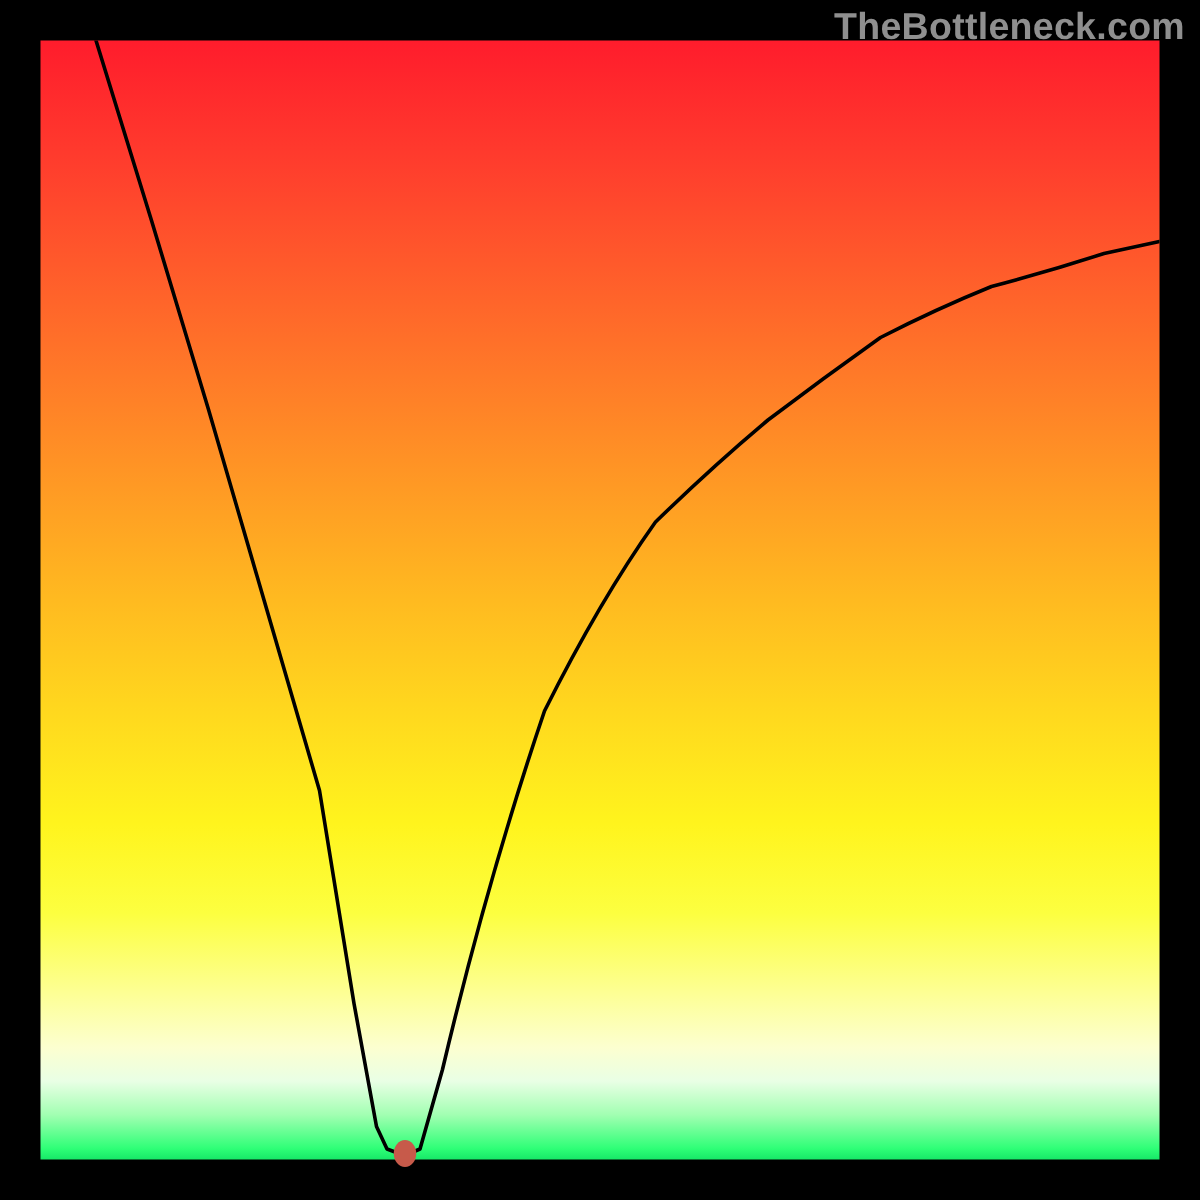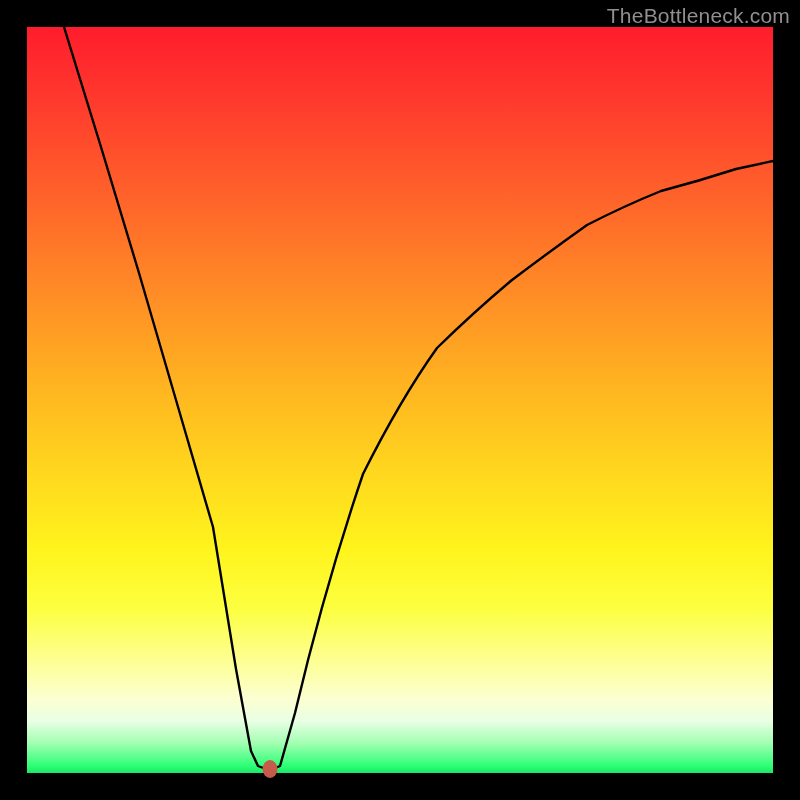--- a/index.html
+++ b/index.html
@@ -47,23 +47,24 @@
     height: 18px;
     border-radius: 50%;
     background: #c75a4a;
     transform: translate(-50%, -50%);
   }
   .watermark {
     position: absolute;
     top: 4px;
     right: 10px;
     color: #8f8f8f;
-    font-size: 21px;
+    font-size: 25px;
     letter-spacing: 0.2px;
     user-select: none;
+    font-weight: bold;
   }
   .curve {
     position: absolute;
     left: 0;
     top: 0;
     width: 746px;
     height: 746px;
     pointer-events: none;
   }
 </style>

